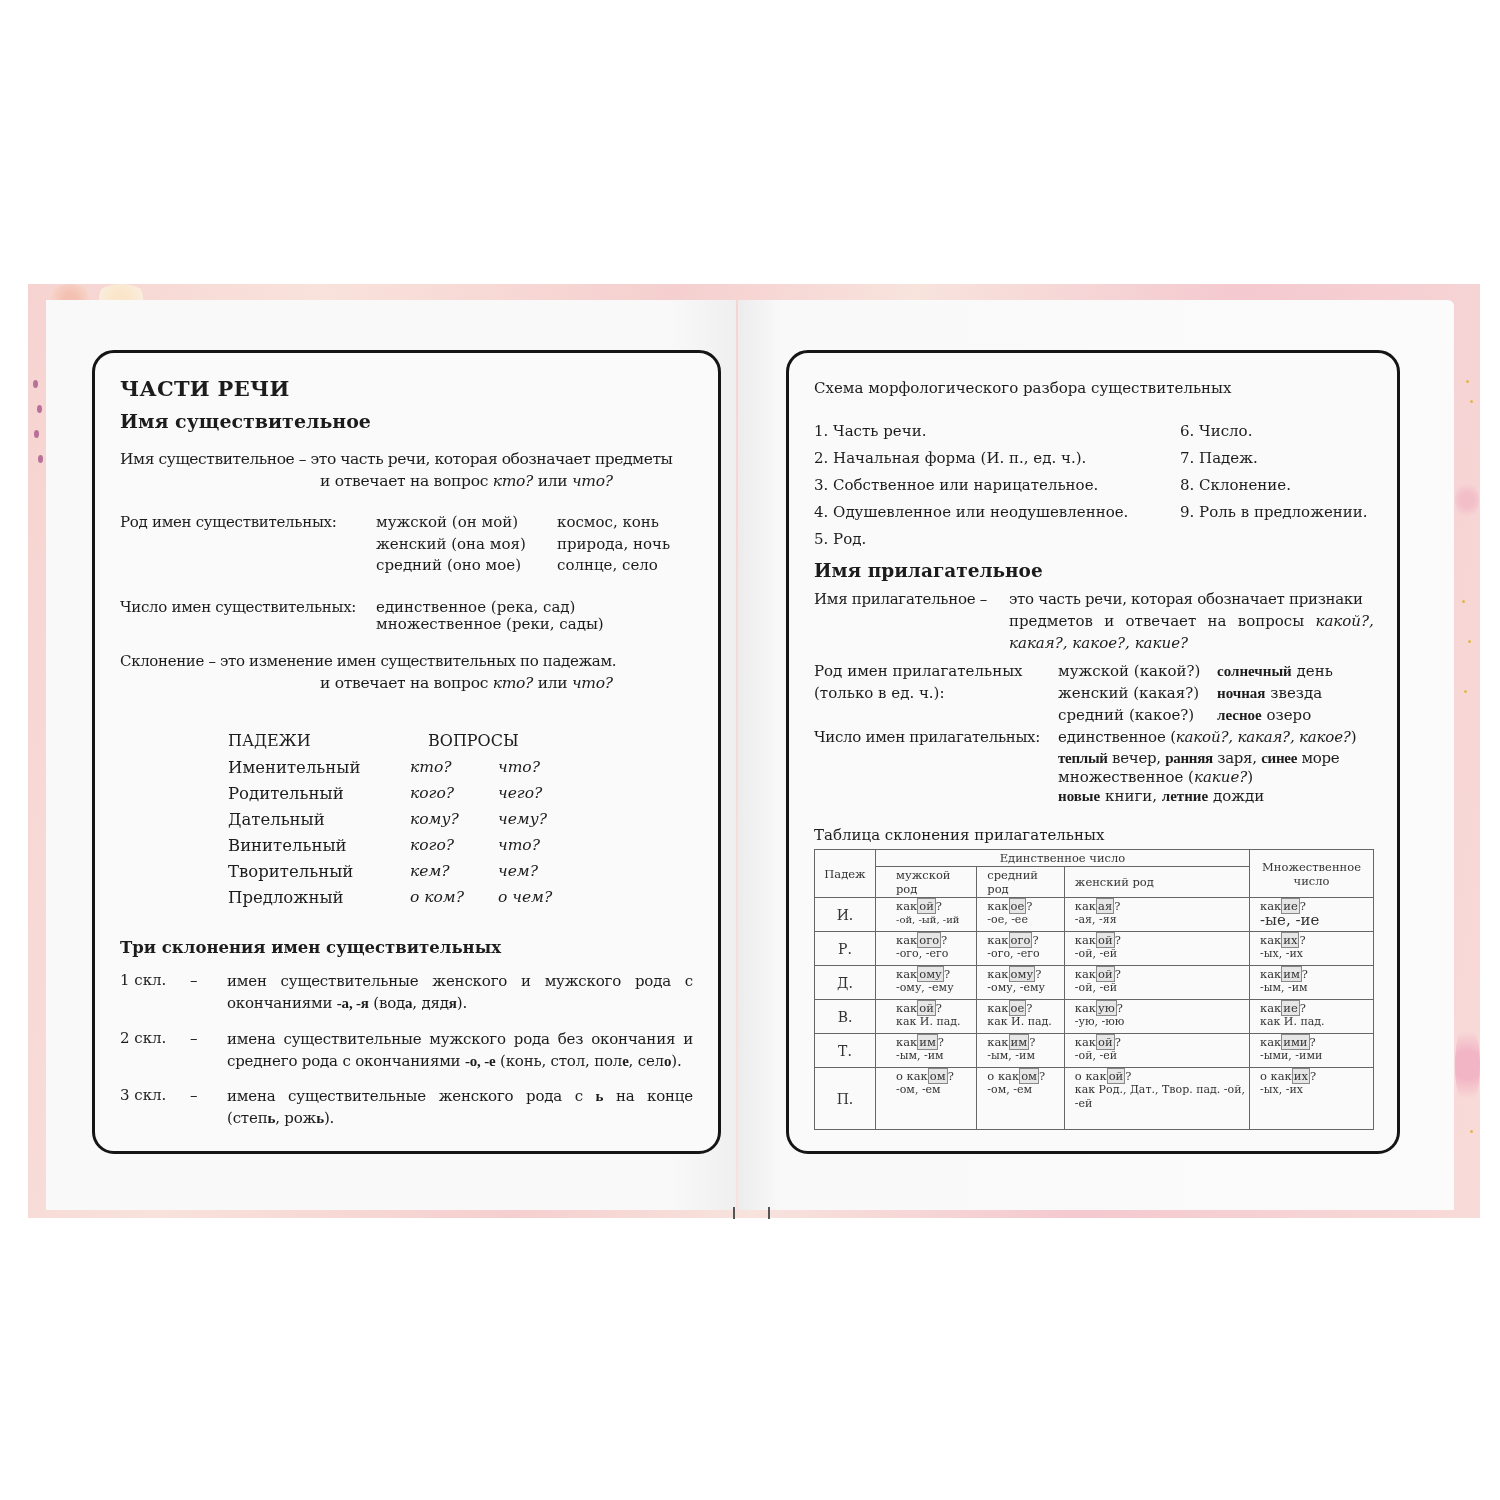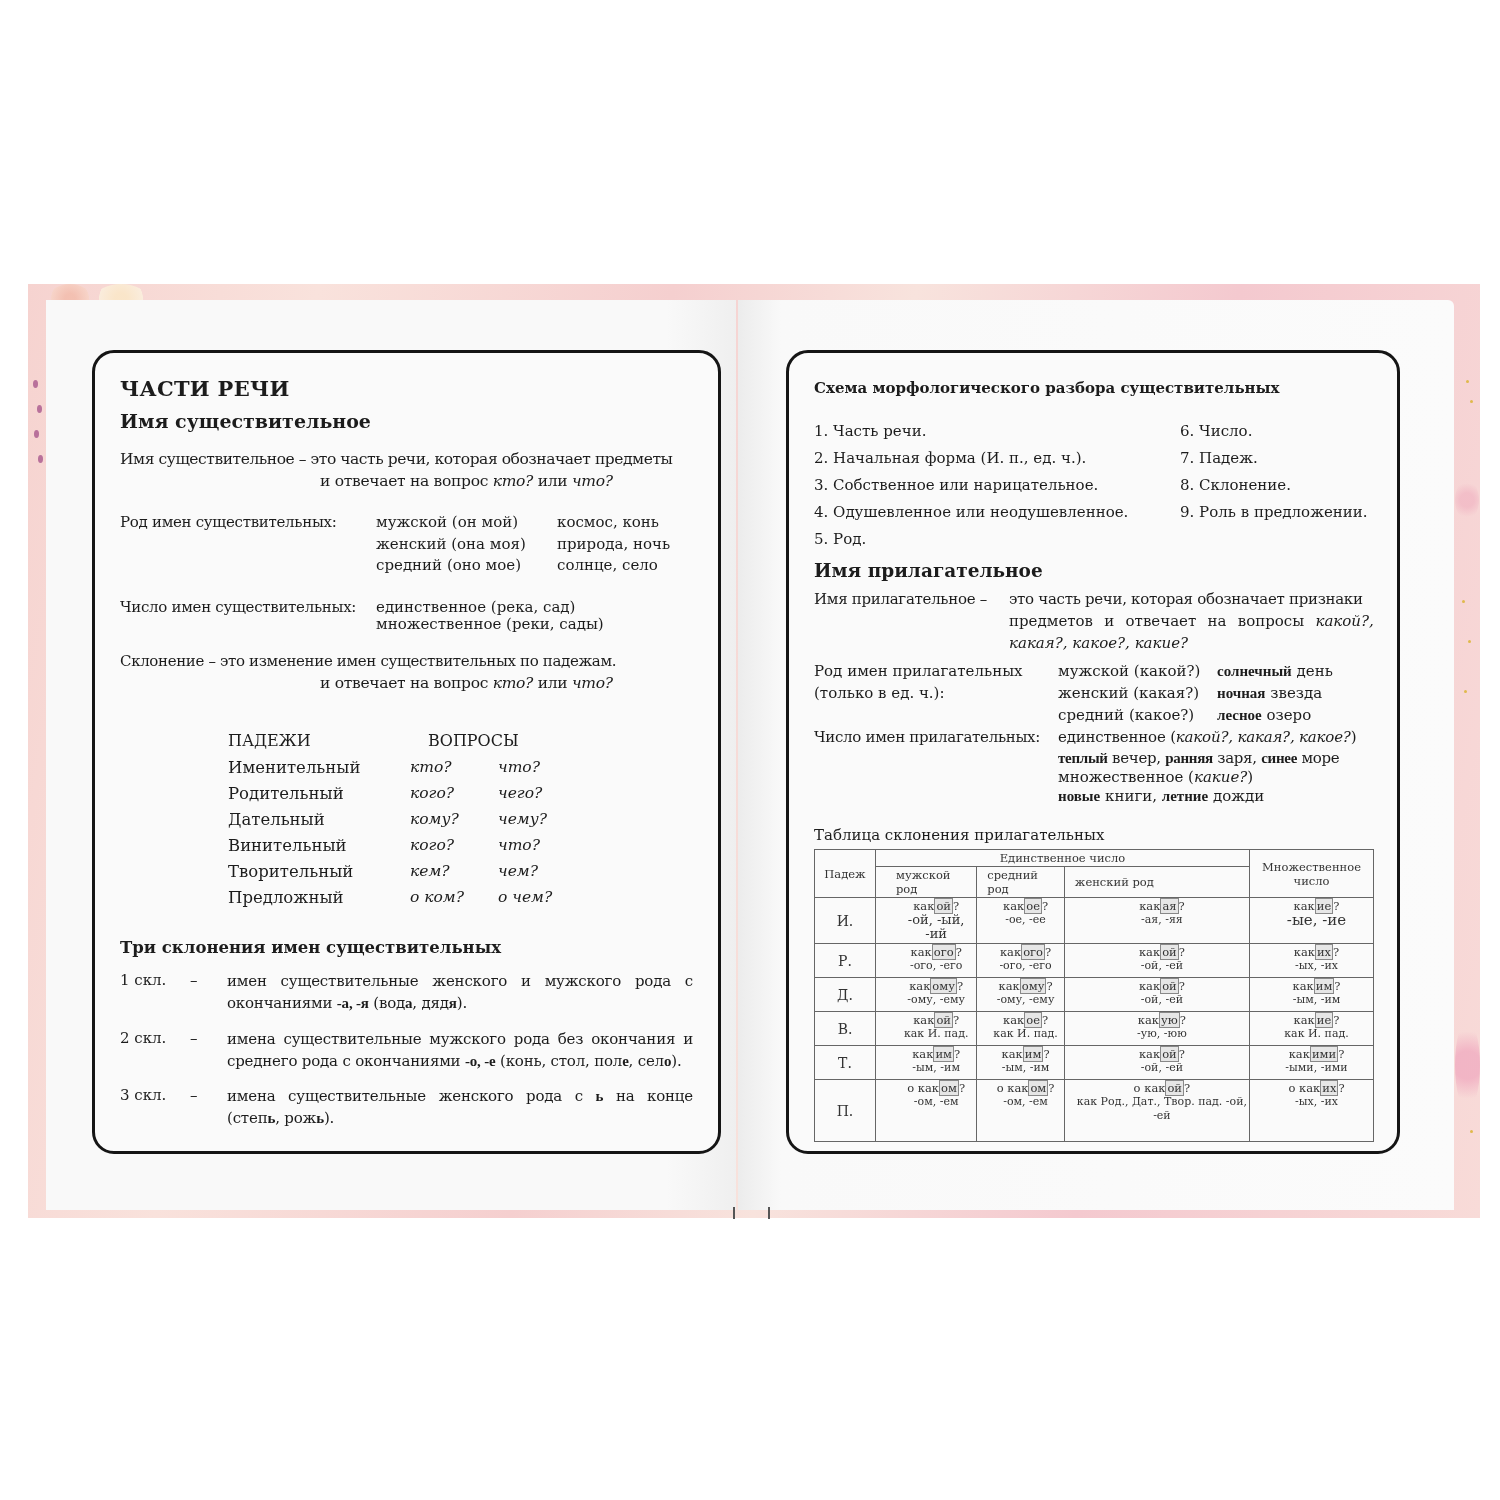--- a/index.html
+++ b/index.html
@@ -38,21 +38,21 @@
   .t { font-size: 15.5px; line-height: 21px; }
   .ts { font-size: 15px; line-height: 21px; }
   .i { font-style: italic; }
   b { font-weight: bold; font-family: Liberation Serif, serif; }
   .just { text-align: justify; text-align-last: left; white-space: normal; }
 
   table.decl {
     position: absolute; left: 814px; top: 849px; width: 560px; border-collapse: collapse;
     font-size: 11.5px; line-height: 14px; color: #333;
   }
-  table.decl td, table.decl th { border: 1px solid #666; padding: 1px 0 2px 20px; vertical-align: top; font-weight: normal; text-align: center; }
+  table.decl td, table.decl th { border: 1px solid #666; padding: 1px 0 2px 20px; vertical-align: top; font-weight: normal; text-align: left; }
   table.decl th { text-align: center; padding: 1px 4px; vertical-align: middle; }
   table.decl td.case { text-align: center; vertical-align: middle; padding: 0; font-size: 14px; width: 52px; }
   table.decl tr.body-row { height: 34px; }
   .boxed { border: 1px solid #888; background: #e6e6e6; padding: 0 1px; }
 </style>
 </head>
 <body>
 
 <div class="cover"></div>
 <div class="flower f1"></div>
@@ -133,21 +133,21 @@
     <div class="abs ts" style="left:120px;top:1028px">2 скл.</div>
     <div class="abs ts" style="left:190px;top:1028px">–</div>
     <div class="abs ts just" style="left:227px;top:1028px;width:466px;line-height:22px;letter-spacing:-.2px"><span>имена существительные мужского рода без окончания и среднего рода с окончаниями </span><b>-о, -е</b><span> (конь, стол, пол</span><b>е</b><span>, сел</span><b>о</b><span>).</span></div>
     <div class="abs ts" style="left:120px;top:1085px">3 скл.</div>
     <div class="abs ts" style="left:190px;top:1085px">–</div>
     <div class="abs ts just" style="left:227px;top:1085px;width:466px;line-height:22px;letter-spacing:-.2px"><span>имена существительные женского рода с </span><b>ь</b><span> на конце (степ</span><b>ь</b><span>, рож</span><b>ь</b><span>).</span></div>
   </div>
 
 <div class="frame frame-right"></div>
 
-<div class="abs" style="left:814px;top:379px;font-size:15px;font-weight:bold">Схема морфологического разбора существительных</div>
+<div class="abs" style="left:814px;top:379px;font-size:15px;font-weight:normal">Схема морфологического разбора существительных</div>
 <div id="morph-col1">
     <div class="abs ts" style="left:814px;top:421px">1. Часть речи.</div>
     <div class="abs ts" style="left:814px;top:448px">2. Начальная форма (И. п., ед. ч.).</div>
     <div class="abs ts" style="left:814px;top:475px">3. Собственное или нарицательное.</div>
     <div class="abs ts" style="left:814px;top:502px">4. Одушевленное или неодушевленное.</div>
     <div class="abs ts" style="left:814px;top:529px">5. Род.</div>
   </div>
 <div id="morph-col2">
     <div class="abs ts" style="left:1180px;top:421px">6. Число.</div>
     <div class="abs ts" style="left:1180px;top:448px">7. Падеж.</div>
@@ -191,21 +191,21 @@
       <th style="text-align:left;padding-left:20px">мужской род</th>
       <th style="text-align:left;padding-left:10px">средний род</th>
       <th style="text-align:left;padding-left:10px">женский род</th>
     </tr>
   </thead>
   <tbody id="decl-body">
       <tr class="body-row">
         <td class="case">И.</td>
         <td style="padding-left:20px">
           <div><span>как</span><span class="boxed">ой</span><span>?</span></div>
-          <div style="font-size:13px">-ой, -ый, -ий</div>
+          <div style="font-size:10px">-ой, -ый, -ий</div>
         </td>
         <td style="padding-left:10px">
           <div><span>как</span><span class="boxed">ое</span><span>?</span></div>
           <div style="font-size:11px">-ое, -ее</div>
         </td>
         <td style="padding-left:10px">
           <div><span>как</span><span class="boxed">ая</span><span>?</span></div>
           <div style="font-size:11px">-ая, -яя</div>
         </td>
         <td style="padding-left:10px">

